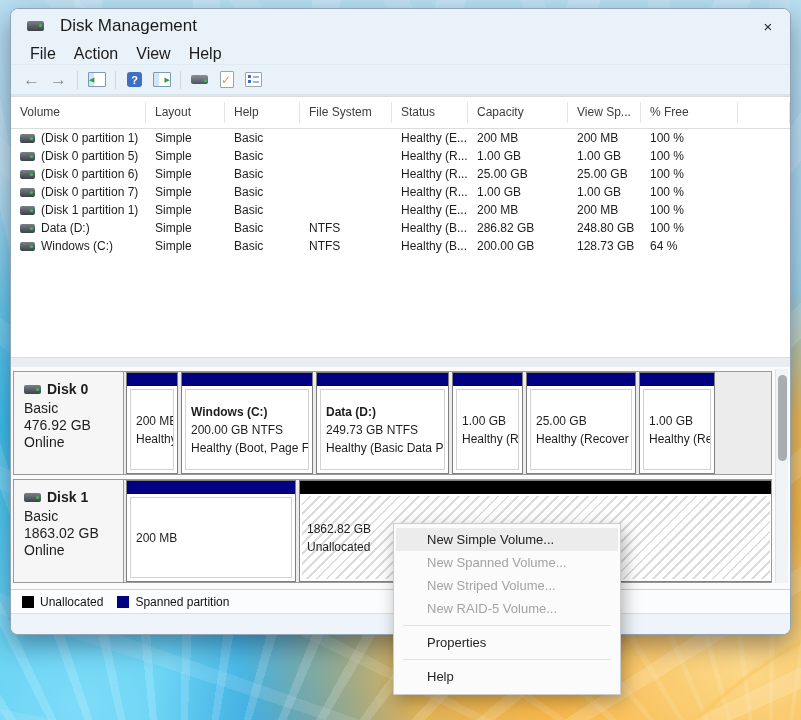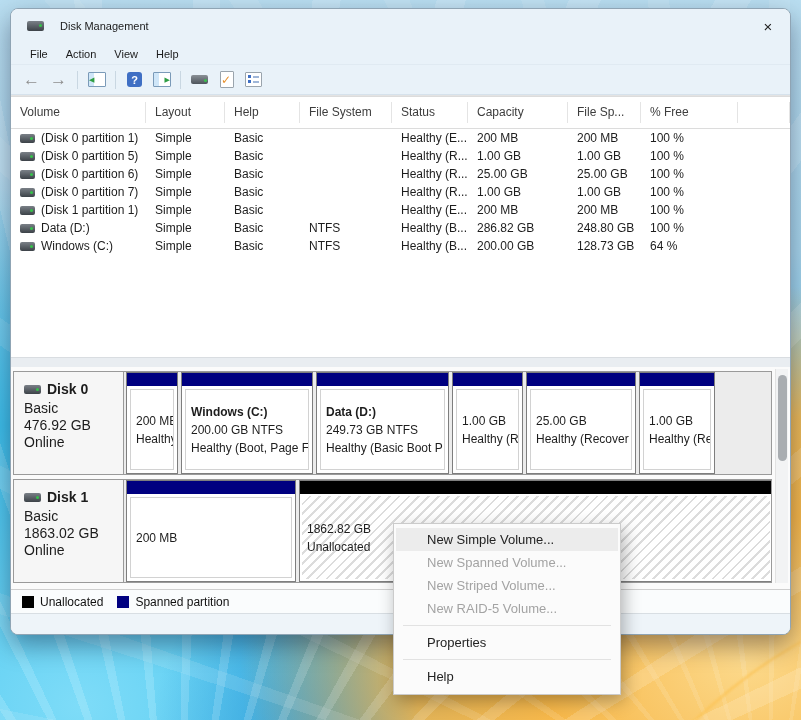--- a/index.html
+++ b/index.html
@@ -24,27 +24,27 @@
     transform:rotate(14deg); filter:blur(1px); }
 
   
   .win { position:absolute; left:10px; top:8px; width:781px; height:627px;
     background:#fdfdfd; border-radius:8px; border:1px solid #8fa4b4;
     box-shadow:0 10px 26px rgba(0,0,30,.38); display:flex; flex-direction:column;
     overflow:hidden; }
 
   .titlebar { height:34px; background:#e9f2f9; display:flex; align-items:center;
     flex:0 0 auto; padding-left:16px; }
-  .title-txt { font-size:11px; color:#1b1b1b; margin-left:10px; flex:1; }
+  .title-txt { font-size:17px; color:#1b1b1b; margin-left:10px; flex:1; }
   .wc { width:44px; height:33px; display:flex; align-items:center; justify-content:center; }
   .wc .g-close { font-size:15px; color:#222; line-height:1; }
 
   .menubar { height:22px; background:#e9f2f9; display:flex; align-items:center;
     padding-left:10px; flex:0 0 auto; border-bottom:1px solid #e0eaf2; }
-  .menu-btn { font-size:11px; color:#1b1b1b; padding:2px 9px; border-radius:3px; }
+  .menu-btn { font-size:16px; color:#1b1b1b; padding:2px 9px; border-radius:3px; }
 
   .toolbar { height:30px; background:#e9f2f9; display:flex; align-items:center;
     padding-left:8px; gap:2px; flex:0 0 auto; border-bottom:1px solid #d6e2ec; }
   .tbi { width:25px; height:22px; display:flex; align-items:center; justify-content:center;
     border-radius:4px; position:relative; }
   .tbi.sep { width:1px; height:18px; background:#c9d7e2; margin:0 4px; border-radius:0; }
   .tbi.back::before { content:"←"; color:#8e8e8e; font-size:17px; font-weight:bold; }
   .tbi.fwd::before  { content:"→"; color:#8e8e8e; font-size:17px; font-weight:bold; }
   .tbi.panel-left::before { content:""; width:16px; height:13px; border:1px solid #7a9ab8;
     background:linear-gradient(90deg,#cfe6f8 0 5px,#fff 5px); border-radius:1px; }
@@ -181,21 +181,21 @@
     </div>
 
   <div class="listpane">
     <div class="vrow vhead" id="vhead" style="grid-template-columns: 135px 79px 75px 92px 76px 100px 73px 97px 1fr;">
         <div class="th">Volume</div>
         <div class="th">Layout</div>
         <div class="th">Help</div>
         <div class="th">File System</div>
         <div class="th">Status</div>
         <div class="th">Capacity</div>
-        <div class="th">File Sp...</div>
+        <div class="th">View Sp...</div>
         <div class="th">% Free</div>
         <div class="th"></div>
       </div>
     <div id="vbody">
         <div class="vrow body" style="grid-template-columns: 135px 79px 75px 92px 76px 100px 73px 97px 1fr;">
           <div class="td vol">
             <span class="vol-ic"></span>
             <span>(Disk 0 partition 1)</span>
           </div>
           <div class="td">Simple</div>
@@ -321,21 +321,21 @@
               <div class="ptitle">Windows  (C:)</div>
               <div>200.00 GB NTFS</div>
               <div>Healthy (Boot, Page F</div>
             </div>
           </div>
           <div class="part" style="width: 133px;">
             <div class="part-bar" style="background: rgb(0, 0, 128);"></div>
             <div class="part-body">
               <div class="ptitle">Data  (D:)</div>
               <div>249.73 GB NTFS</div>
-              <div>Healthy (Basic Boot P</div>
+              <div>Healthy (Basic Data P</div>
             </div>
           </div>
           <div class="part" style="width: 71px;">
             <div class="part-bar" style="background: rgb(0, 0, 128);"></div>
             <div class="part-body">
               <div>1.00 GB</div>
               <div>Healthy (R</div>
             </div>
           </div>
           <div class="part" style="width: 110px;">

